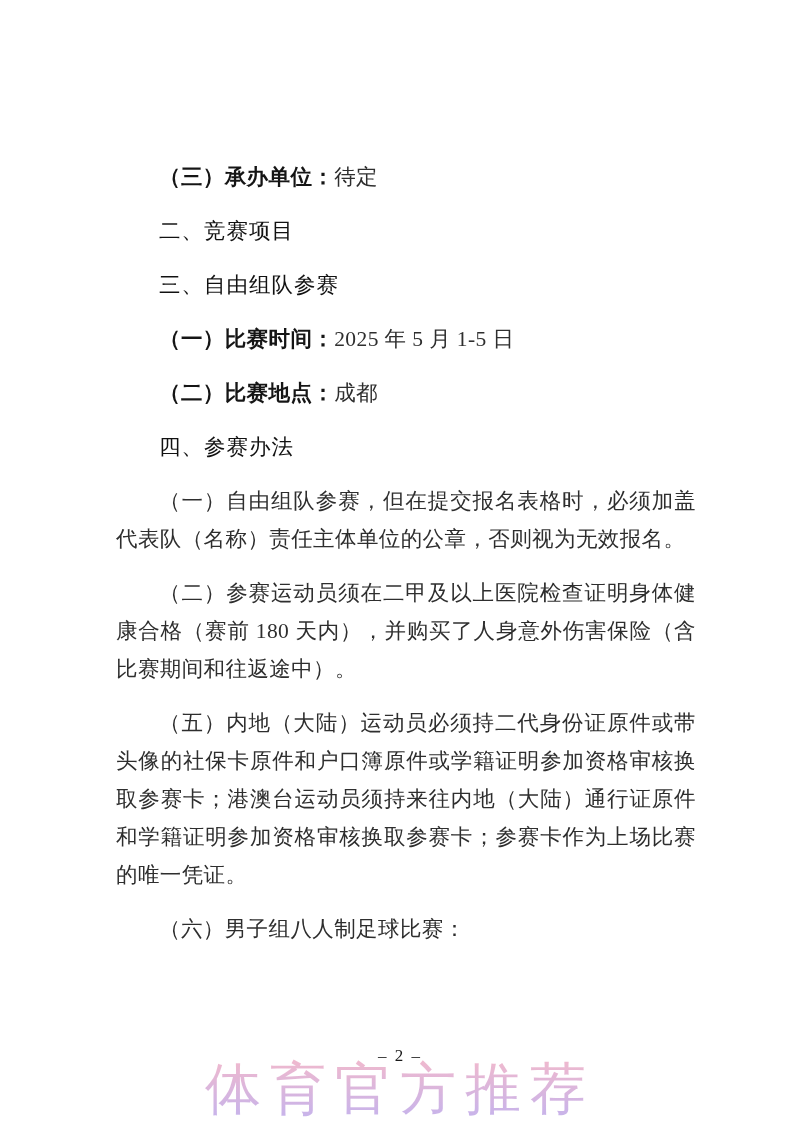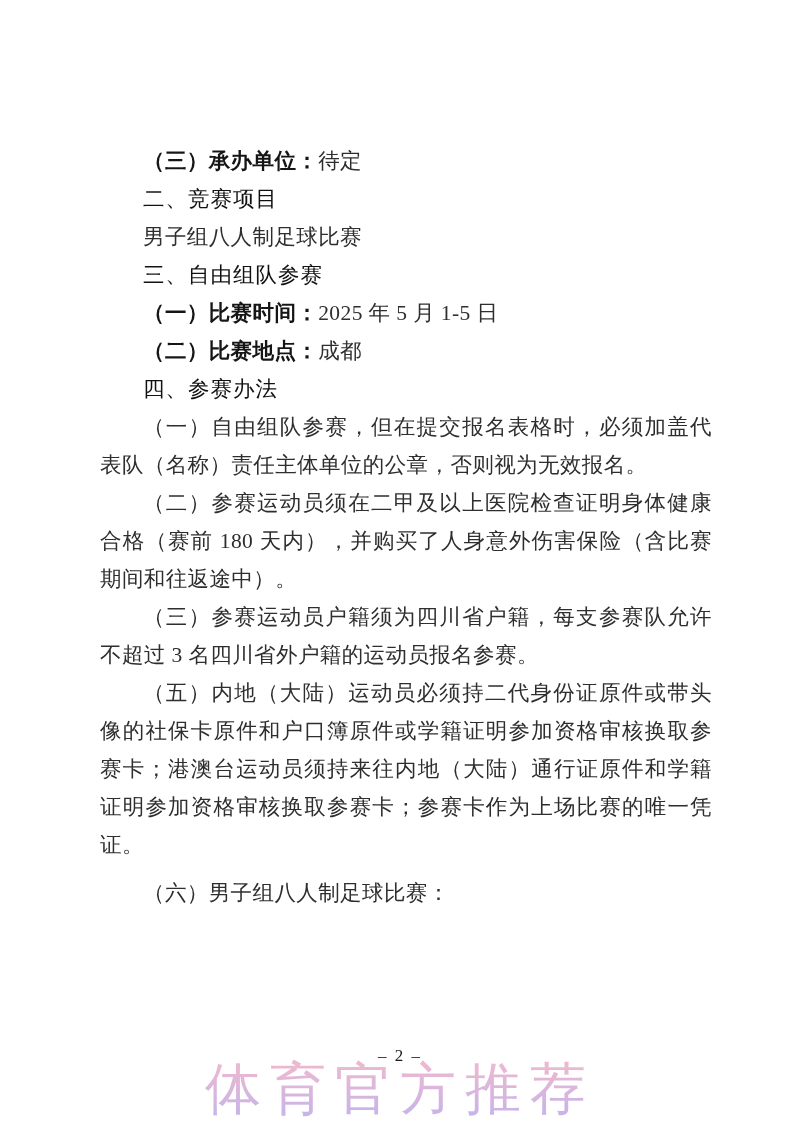--- a/index.html
+++ b/index.html
@@ -24,21 +24,21 @@
     left: 100px;
     top: 142px;
     width: 612px;
     font-size: 21.5px;
     line-height: 38px;
     color: #2e2e2e;
     text-align: justify;
     letter-spacing: 0.4px;
   }
   .content p {
-    margin: 0;
+    margin: 16px;
     text-indent: 2em;
   }
   .content p.heading {
     font-family: "Liberation Sans", sans-serif;
     font-weight: normal;
     color: #111111;
     letter-spacing: 1px;
   }
   .content p.kv b {
     font-weight: bold;
@@ -78,28 +78,26 @@
   }
 </style>
 </head>
 <body>
 
 <div class="page">
 
   <main class="content">
       <p class="kv"><b>（三）承办单位：</b><span>待定</span></p>
       <p class="heading">二、竞赛项目</p>
-      <p class="text">男子组八人制足球比赛</p>
       <p class="heading">三、自由组队参赛</p>
       <p class="kv"><b>（一）比赛时间：</b><span>2025 年 5 月 1-5 日</span></p>
       <p class="kv"><b>（二）比赛地点：</b><span>成都</span></p>
       <p class="heading">四、参赛办法</p>
       <p class="para">（一）自由组队参赛，但在提交报名表格时，必须加盖代表队（名称）责任主体单位的公章，否则视为无效报名。</p>
       <p class="para">（二）参赛运动员须在二甲及以上医院检查证明身体健康合格（赛前 180 天内），并购买了人身意外伤害保险（含比赛期间和往返途中）。</p>
-      <p class="para">（三）参赛运动员户籍须为四川省户籍，每支参赛队允许不超过 3 名四川省外户籍的运动员报名参赛。</p>
       <p class="para">（五）内地（大陆）运动员必须持二代身份证原件或带头像的社保卡原件和户口簿原件或学籍证明参加资格审核换取参赛卡；港澳台运动员须持来往内地（大陆）通行证原件和学籍证明参加资格审核换取参赛卡；参赛卡作为上场比赛的唯一凭证。</p>
       <p class="para extra-space">（六）男子组八人制足球比赛：</p>
     </main>
 
   <div class="watermark" style="background-image: linear-gradient(rgb(244, 174, 193), rgb(181, 166, 238));">体育官方推荐</div>
 
   <div class="page-number">– 2 –</div>
 
 </div>
 

